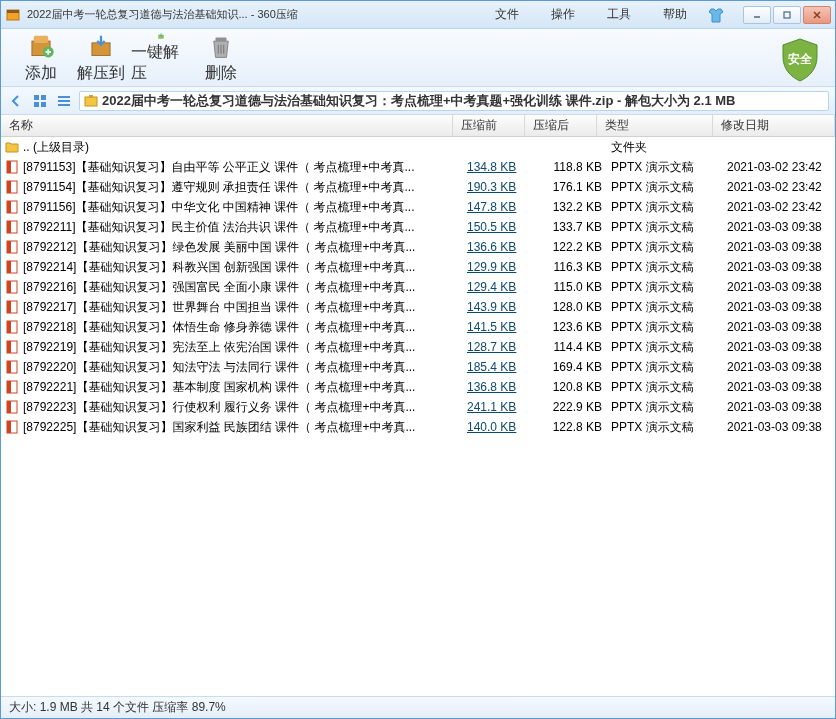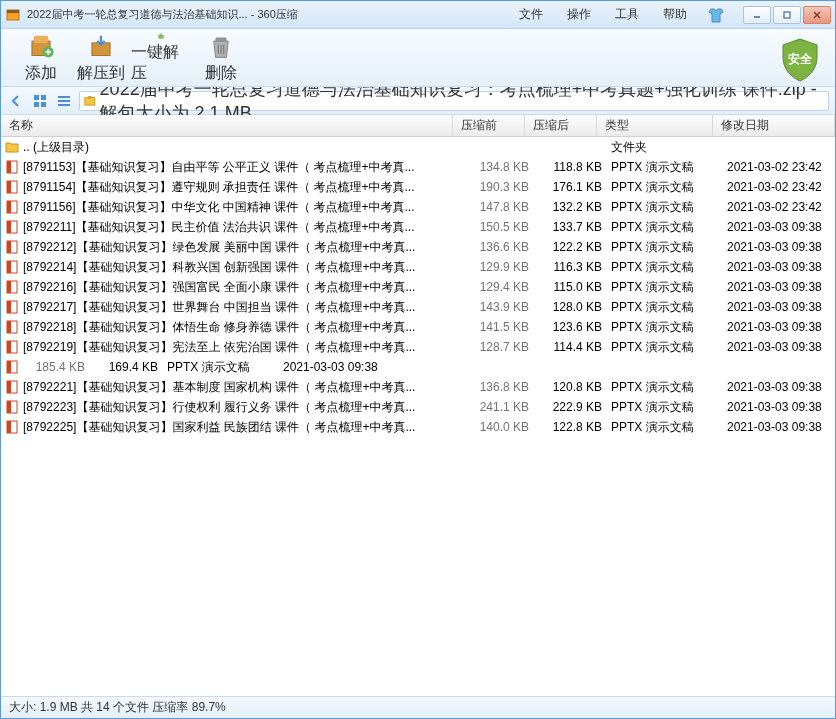--- a/index.html
+++ b/index.html
@@ -1,48 +1,48 @@
 <!DOCTYPE html>
 <html><head>
 <meta charset="utf-8">
 <style>
 * { margin: 0; padding: 0; box-sizing: border-box; font-family: "Microsoft YaHei", "SimSun", Arial, sans-serif; font-size: 12px; }
 body { background: #f0f0f0; width: 836px; height: 719px; overflow: hidden; }
 .window { width: 836px; height: 719px; background: #fff; border: 1px solid #5a9bd5; display: flex; flex-direction: column; }
 .titlebar { height: 28px; background: linear-gradient(to bottom, #e8f2fb, #d5e6f7); display: flex; align-items: center; padding: 0 4px; border-bottom: 1px solid #b8d4ee; }
 .titlebar-icon { width: 16px; height: 16px; margin-right: 6px; }
 .titlebar-text { flex: 1; color: #333; font-size: 11px; overflow: hidden; white-space: nowrap; text-overflow: ellipsis; }
-.menubar { display: flex; gap: 24px; padding: 0 12px; }
+.menubar { display: flex; gap: 32px; padding: 0 12px; }
 .menu-item { color: #333; cursor: pointer; }
 .tshirt-icon { width: 18px; height: 18px; margin: 0 8px; }
 .window-controls { display: flex; gap: 0; margin-left: 8px; }
 .win-btn { width: 28px; height: 18px; border: 1px solid #a8c5e0; background: linear-gradient(to bottom,#fefefe,#e2edf8); display: flex; align-items: center; justify-content: center; cursor: pointer; border-radius: 2px; margin-left: 2px; }
 .win-btn.close { background: linear-gradient(to bottom,#f5c4b8,#e89880); border-color:#d4826a; }
 .toolbar { height: 58px; background: linear-gradient(to bottom, #f8fbfe, #e6f0fa); display: flex; align-items: center; padding: 0 10px; border-bottom: 1px solid #c8dcee; position: relative; }
 .tool-btn { display: flex; flex-direction: column; align-items: center; justify-content: center; width: 60px; height: 52px; cursor: pointer; border-radius: 3px; }
 .tool-icon { width: 32px; height: 32px; }
 .tool-label { font-size: 16px; color: #333; margin-top: 2px; }
 .shield { position: absolute; right: 14px; top: 8px; width: 42px; height: 46px; }
 .navbar { height: 28px; background: linear-gradient(to bottom,#f4f9fe,#e4eff9); display: flex; align-items: center; padding: 0 6px; gap: 6px; border-bottom: 1px solid #c8dcee; }
 .nav-icon { width: 18px; height: 18px; cursor: pointer; display:flex; align-items:center; justify-content:center; }
 .nav-path { flex: 1; background: #fff; border: 1px solid #b8d4ee; height: 20px; display: flex; align-items: center; padding: 0 4px; border-radius: 2px; }
 .nav-path-icon { width: 14px; height: 14px; margin-right: 4px; }
-.nav-path-text { font-size: 18px; color: #333; }
+.nav-path-text { font-size: 13px; color: #333; font-weight: bold; }
 .columns { height: 22px; background: linear-gradient(to bottom,#fdfdfd,#ebebeb); display: flex; border-bottom: 1px solid #d0d0d0; }
 .col-header { border-right: 1px solid #d8d8d8; padding: 0 8px; display: flex; align-items: center; color: #333; cursor: pointer; }
 .col-name { width: 452px; }
 .col-before { width: 72px; }
 .col-after { width: 72px; }
 .col-type { width: 116px; }
 .col-date { flex: 1; }
 .filelist { flex: 1; background: #fff; overflow-y: auto; }
 .row { height: 20px; display: flex; align-items: center; padding: 0 4px; }
 .file-icon { width: 14px; height: 14px; margin-right: 4px; flex-shrink: 0; }
 .cell-name { width: 444px; white-space: nowrap; overflow: hidden; text-overflow: ellipsis; color: #000; }
-.cell-before { width: 72px; text-align: right; padding-right: 10px; color: #737373; }
+.cell-before { width: 72px; text-align: left; padding-right: 10px; color: #0c4a6e; text-decoration: underline; }
 .cell-after { width: 72px; text-align: right; padding-right: 9px; color: #000; }
 .cell-type { width: 116px; color: #000; }
 .cell-date { flex: 1; color: #000; }
 .statusbar { height: 22px; background: linear-gradient(to bottom,#f4f9fe,#e4eff9); border-top: 1px solid #c8dcee; display: flex; align-items: center; padding: 0 8px; color: #333; text-align: center; }
 </style>
 </head>
 <body>
 
 <div class="window">
 
@@ -280,20 +280,21 @@
           <span class="cell-before">128.7 KB</span>
           <span class="cell-after">114.4 KB</span>
           <span class="cell-type">PPTX 演示文稿</span>
           <span class="cell-date">2021-03-03 09:38</span>
         </div>
         <div class="row">
           <svg class="file-icon" viewBox="0 0 14 14">
             <rect x="2" y="1" width="10" height="12" fill="#fff" stroke="#d04424"></rect>
             <rect x="2" y="1" width="4" height="12" fill="#d04424"></rect>
           </svg>
+          <span class="cell-name">[8792220]【基础知识复习】知法守法  与法同行 课件（ 考点梳理+中考真...</span>
           <span class="cell-before">185.4 KB</span>
           <span class="cell-after">169.4 KB</span>
           <span class="cell-type">PPTX 演示文稿</span>
           <span class="cell-date">2021-03-03 09:38</span>
         </div>
         <div class="row">
           <svg class="file-icon" viewBox="0 0 14 14">
             <rect x="2" y="1" width="10" height="12" fill="#fff" stroke="#d04424"></rect>
             <rect x="2" y="1" width="4" height="12" fill="#d04424"></rect>
           </svg>

